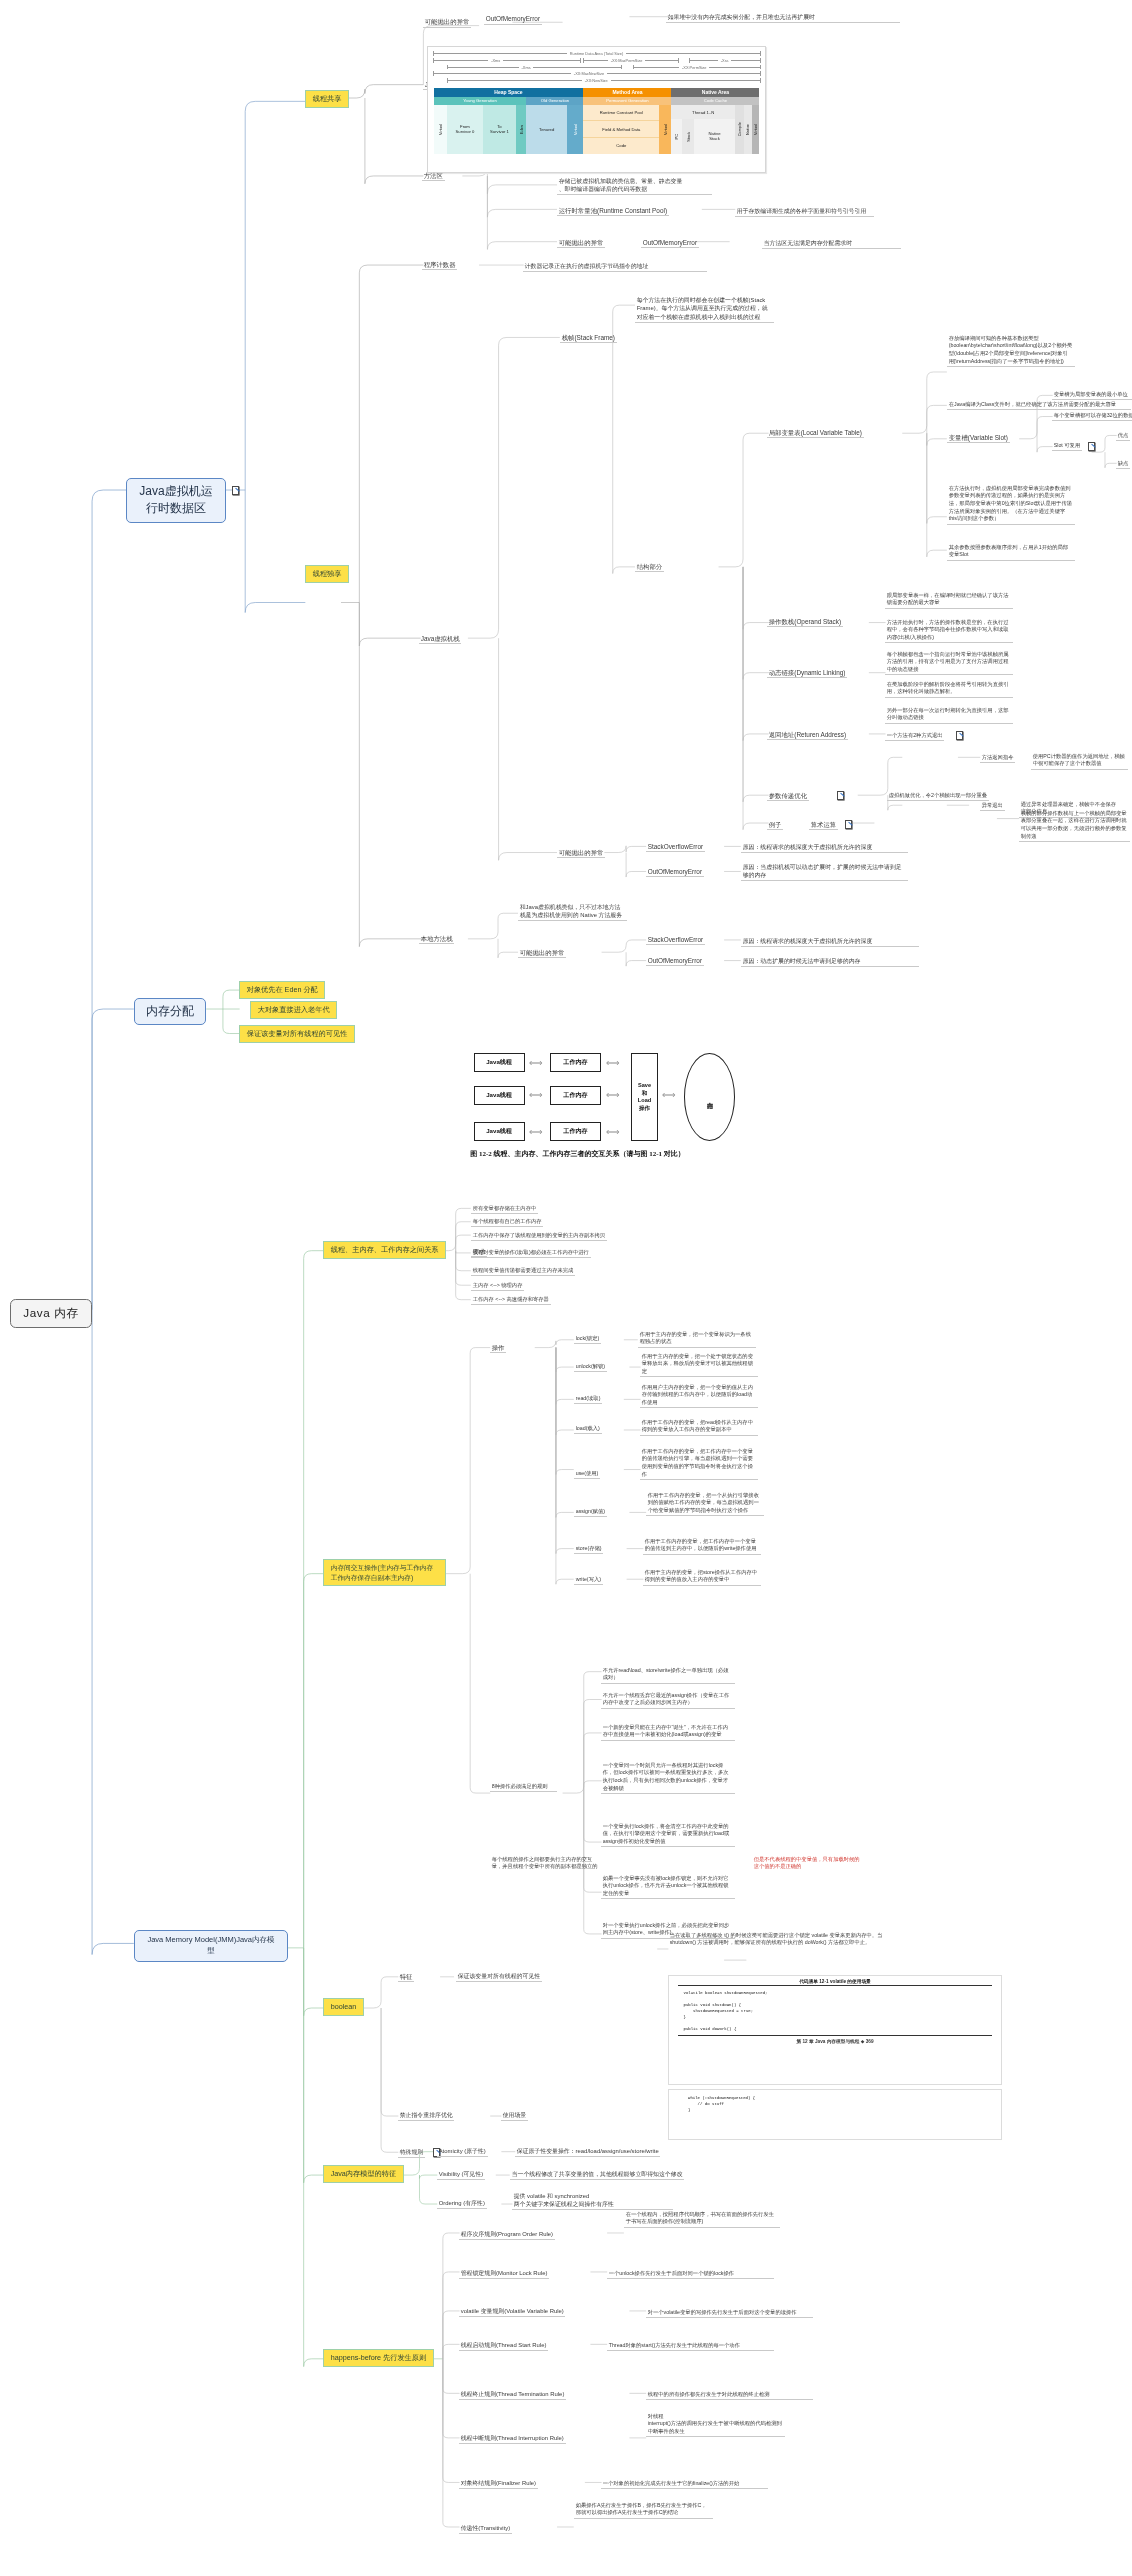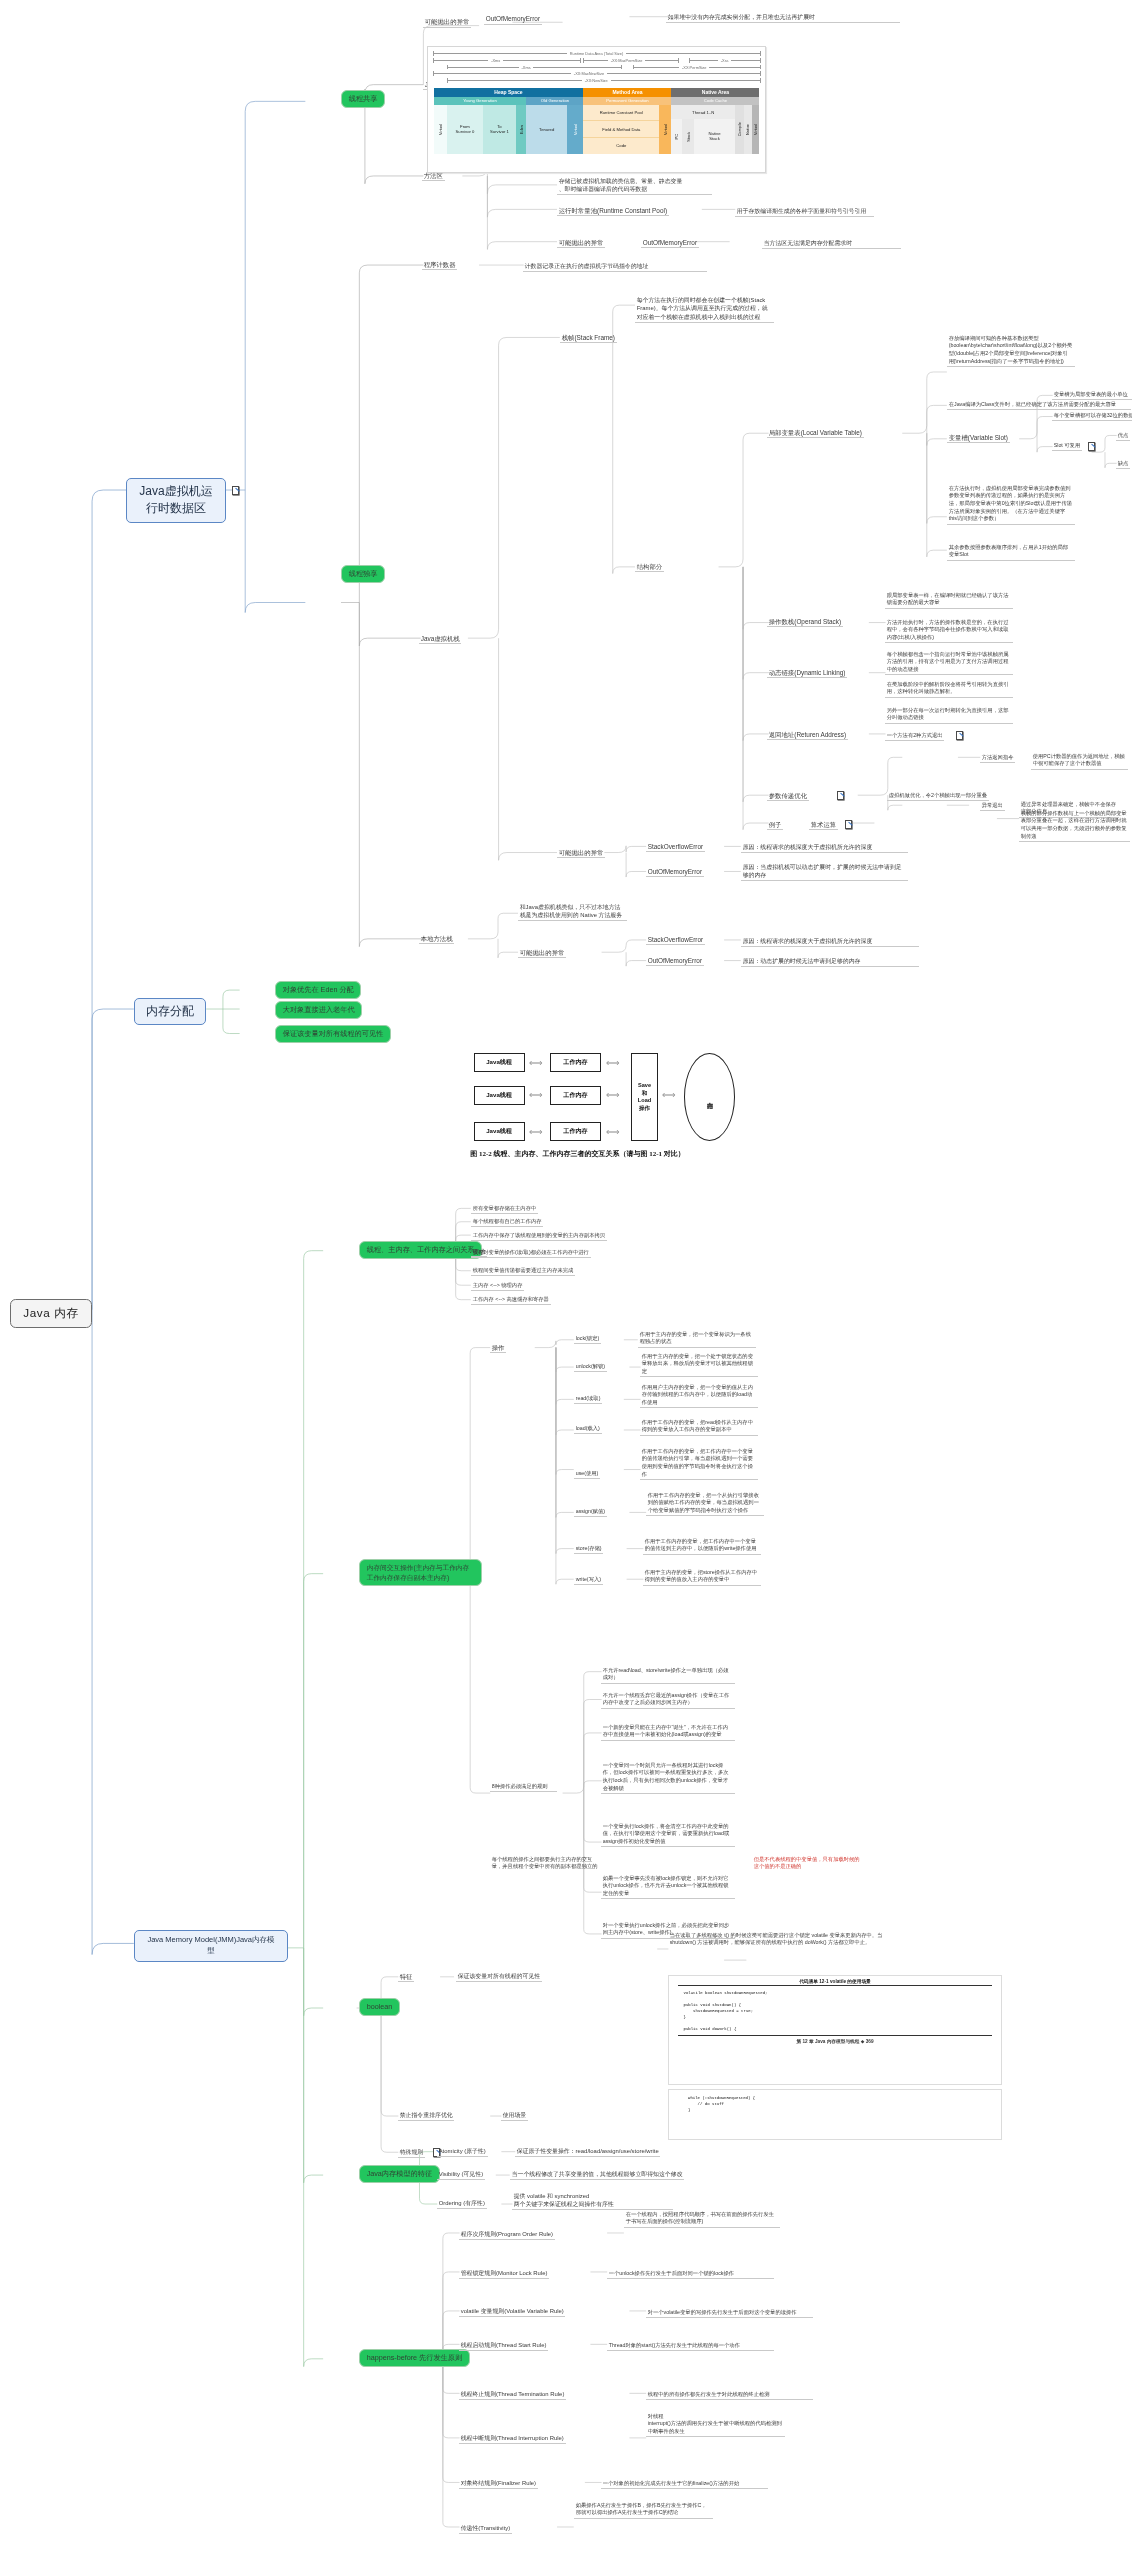--- a/index.html
+++ b/index.html
@@ -20,22 +20,22 @@
 
   .root {
     background:#f4f4f4; border:0.8px solid #6d6d6d; border-radius:5.6px;
     padding:5px 12.3px; font-size:11.7px; color:#222; letter-spacing:0.6px;
   }
   .lvl1 {
     background:#eaf1fb; border:0.8px solid #5b87c5; border-radius:5px;
     padding:3.9px 9px; font-size:12px; color:#24344a; text-align:center;
   }
   .lvl2 {
-    background:#22c55e; border:0.6px solid #9ed0a9; border-radius:6px;
-    padding:2.8px 6.7px; font-size:7.2px; color:#2f4434;margin-left:36px;
+    background:#fde047; border:0.6px solid #9ed0a9; border-radius:0;
+    padding:2.8px 6.7px; font-size:7.2px; color:#2f4434;
   }
   .plain { font-size:6.4px; color:#3a3a3a; padding:0.6px 1.7px; }
   .small { font-size:5.9px; }
   .tiny { font-size:5.3px; }
   .red { color:#d0342c; }
   .ul { border-bottom:0.6px solid #c9c9c9; }
 
   .noteicon { display:inline-block; width:6.7px; height:7.2px; position:relative; vertical-align:-1.1px; margin-left:2.8px; }
   .noteicon:before{
     content:""; position:absolute; left:0; top:0; width:5px; height:6.7px;
@@ -498,21 +498,21 @@
 
 <div class="node plain ul" style="left:419px; top:933px;">本地方法栈</div>
 <div class="node plain ul small" style="left:518px; top:902px; width:109px;">和Java虚拟机栈类似，只不过本地方法栈是为虚拟机使用到的 Native 方法服务</div>
 <div class="node plain ul" style="left:518px; top:947px;">可能抛出的异常</div>
 <div class="node plain ul" style="left:646px; top:934px;">StackOverflowError</div>
 <div class="node plain ul small" style="left:741px; top:936px; width:178px;">原因：线程请求的栈深度大于虚拟机所允许的深度</div>
 <div class="node plain ul" style="left:646px; top:955px;">OutOfMemoryError</div>
 <div class="node plain ul small" style="left:741px; top:956px; width:178px;">原因：动态扩展的时候无法申请到足够的内存</div>
 
 <div class="node lvl2" style="left:239px; top:981px;">对象优先在 Eden 分配</div>
-<div class="node lvl2" style="left:239px; top:1001px;font-family:Liberation Mono, monospace;">大对象直接进入老年代</div>
+<div class="node lvl2" style="left:250px; top:1001px;font-family:Liberation Mono, monospace;">大对象直接进入老年代</div>
 <div class="node lvl2" style="left:239px; top:1025px;">保证该变量对所有线程的可见性</div>
 
 <div class="fig-jmm" style="left:468px; top:1051px; width:312px; height:117px;">
   <div class="jmmbox" style="left:5.6px; top:2.2px; width:51px; height:19px;">Java线程</div>
   <div class="jmmarrow" style="left:61px; top:6.7px;">⟺</div>
   <div class="jmmbox" style="left:82px; top:2.2px; width:51px; height:19px;">工作内存</div>
   <div class="jmmarrow" style="left:138px; top:6.7px;">⟺</div>
 
   <div class="jmmbox" style="left:5.6px; top:35px; width:51px; height:19px;">Java线程</div>
   <div class="jmmarrow" style="left:61px; top:39px;">⟺</div>

